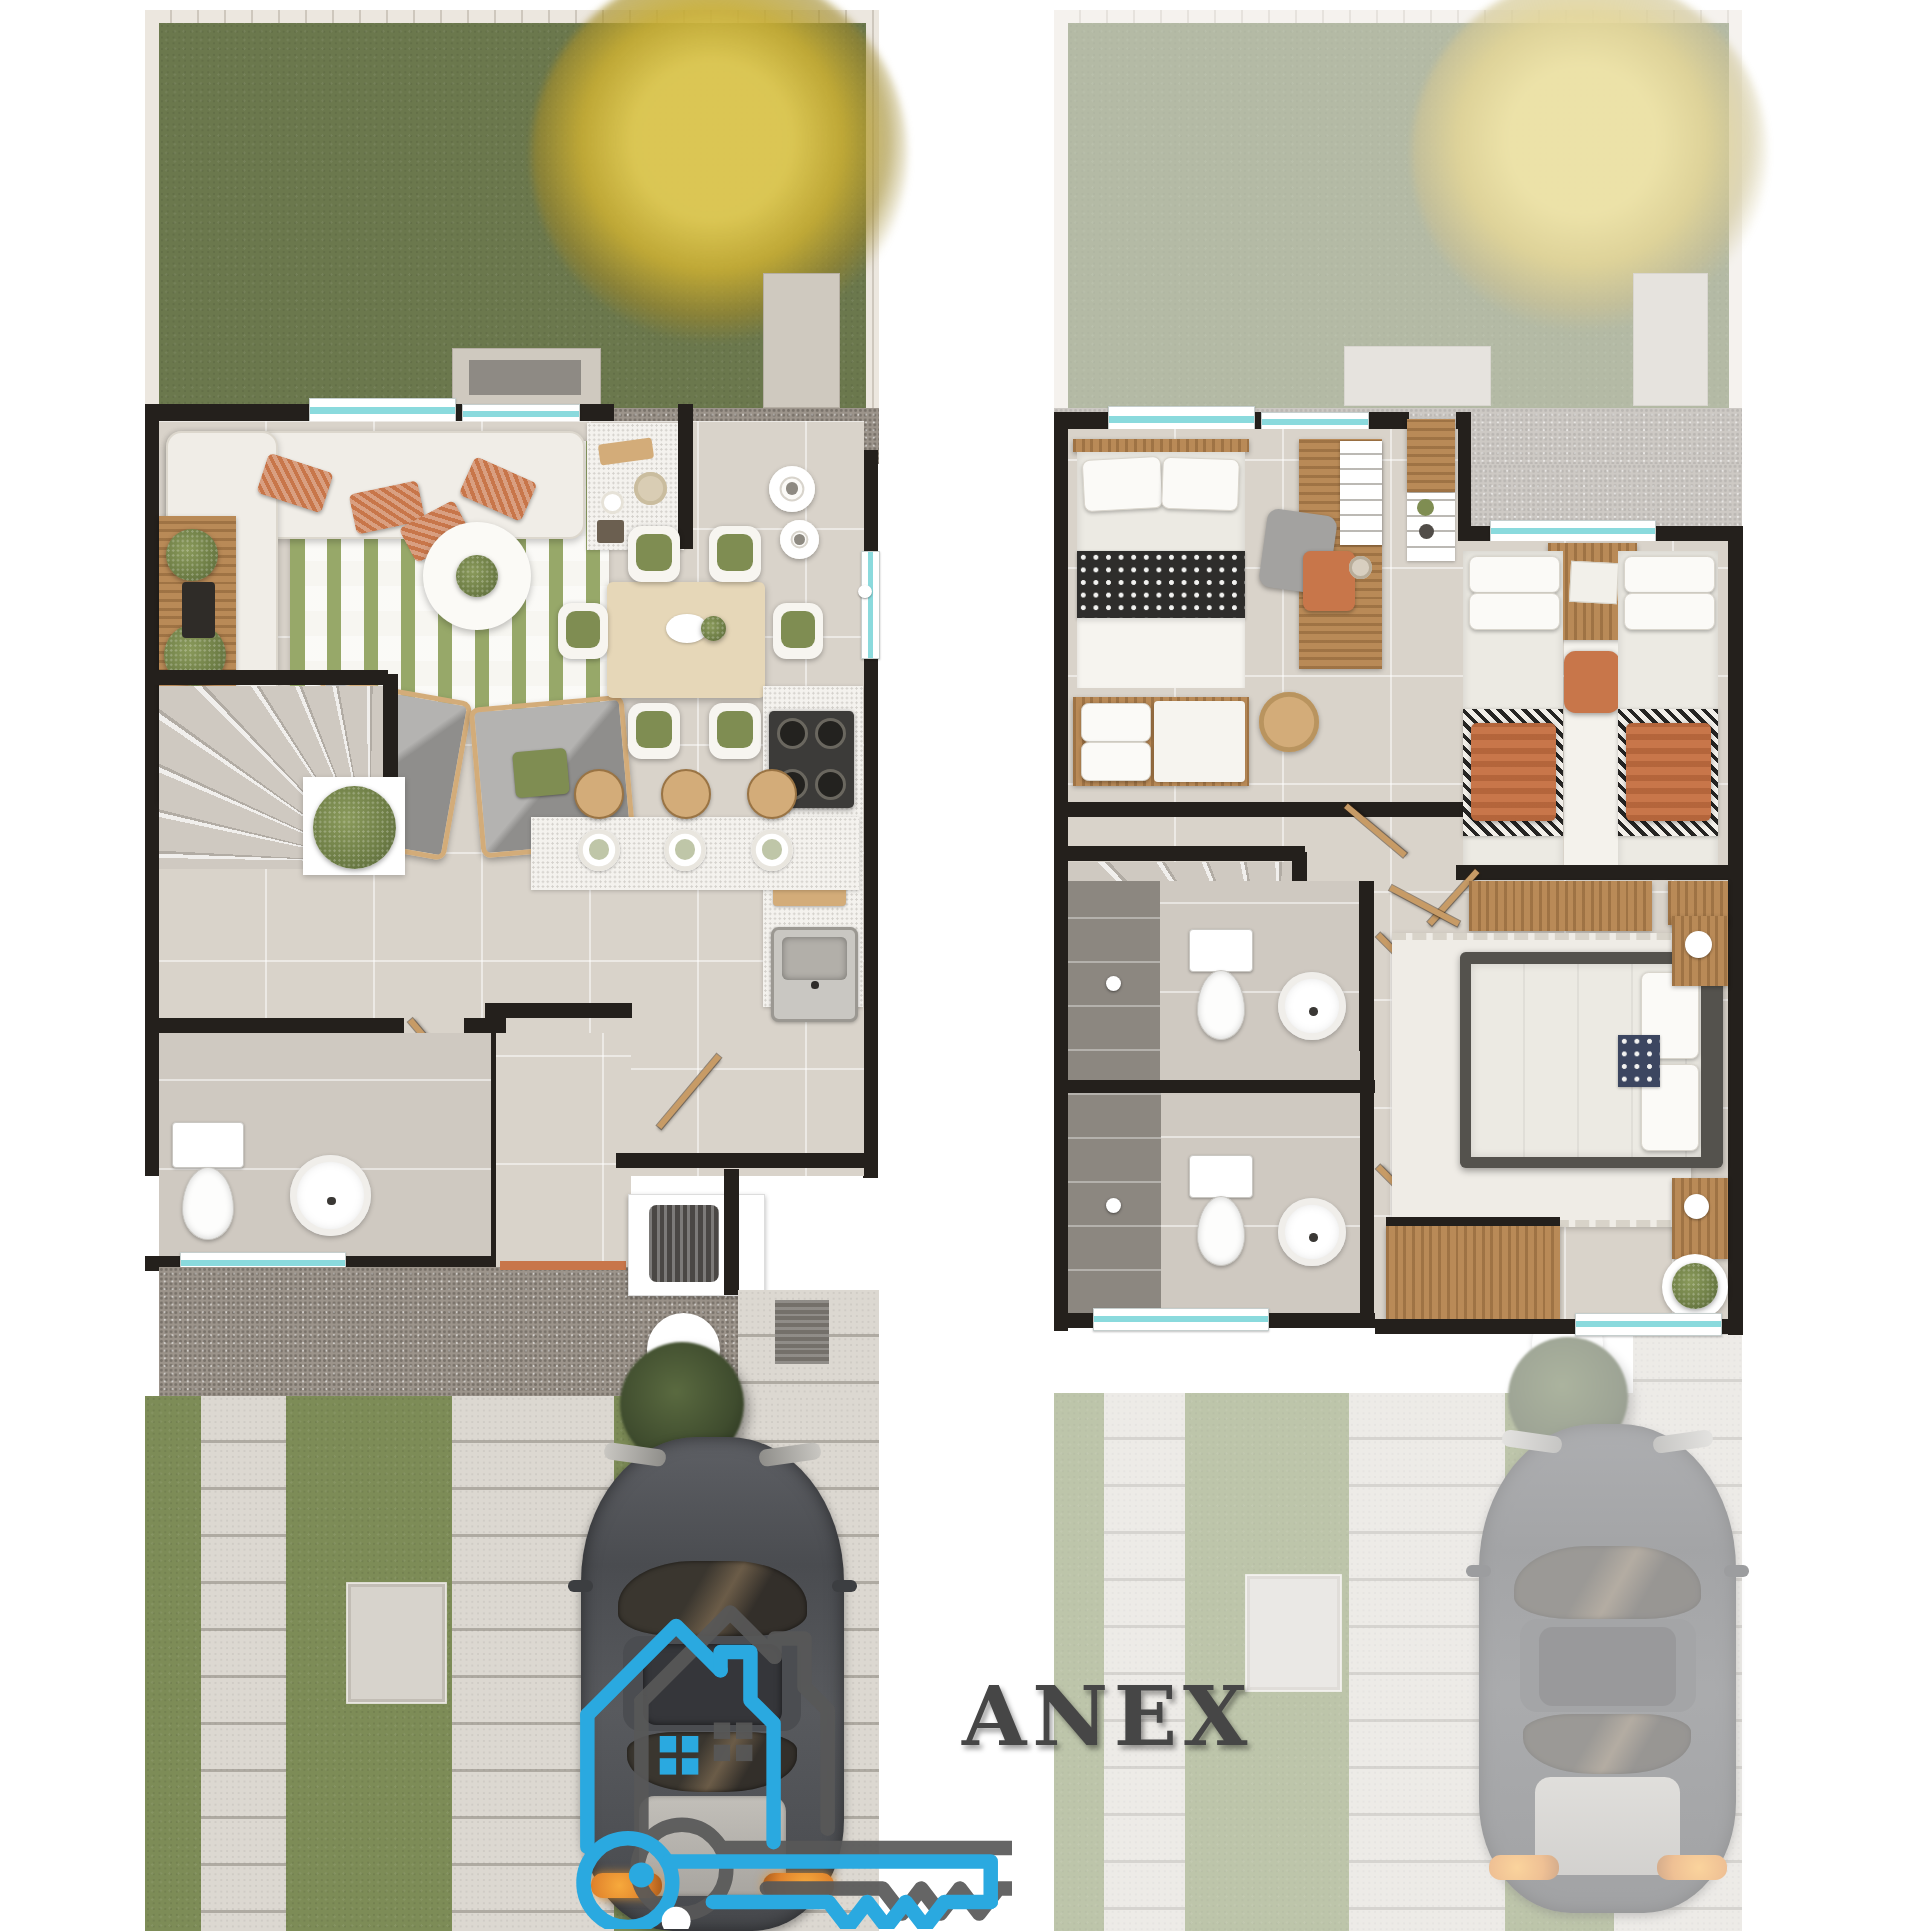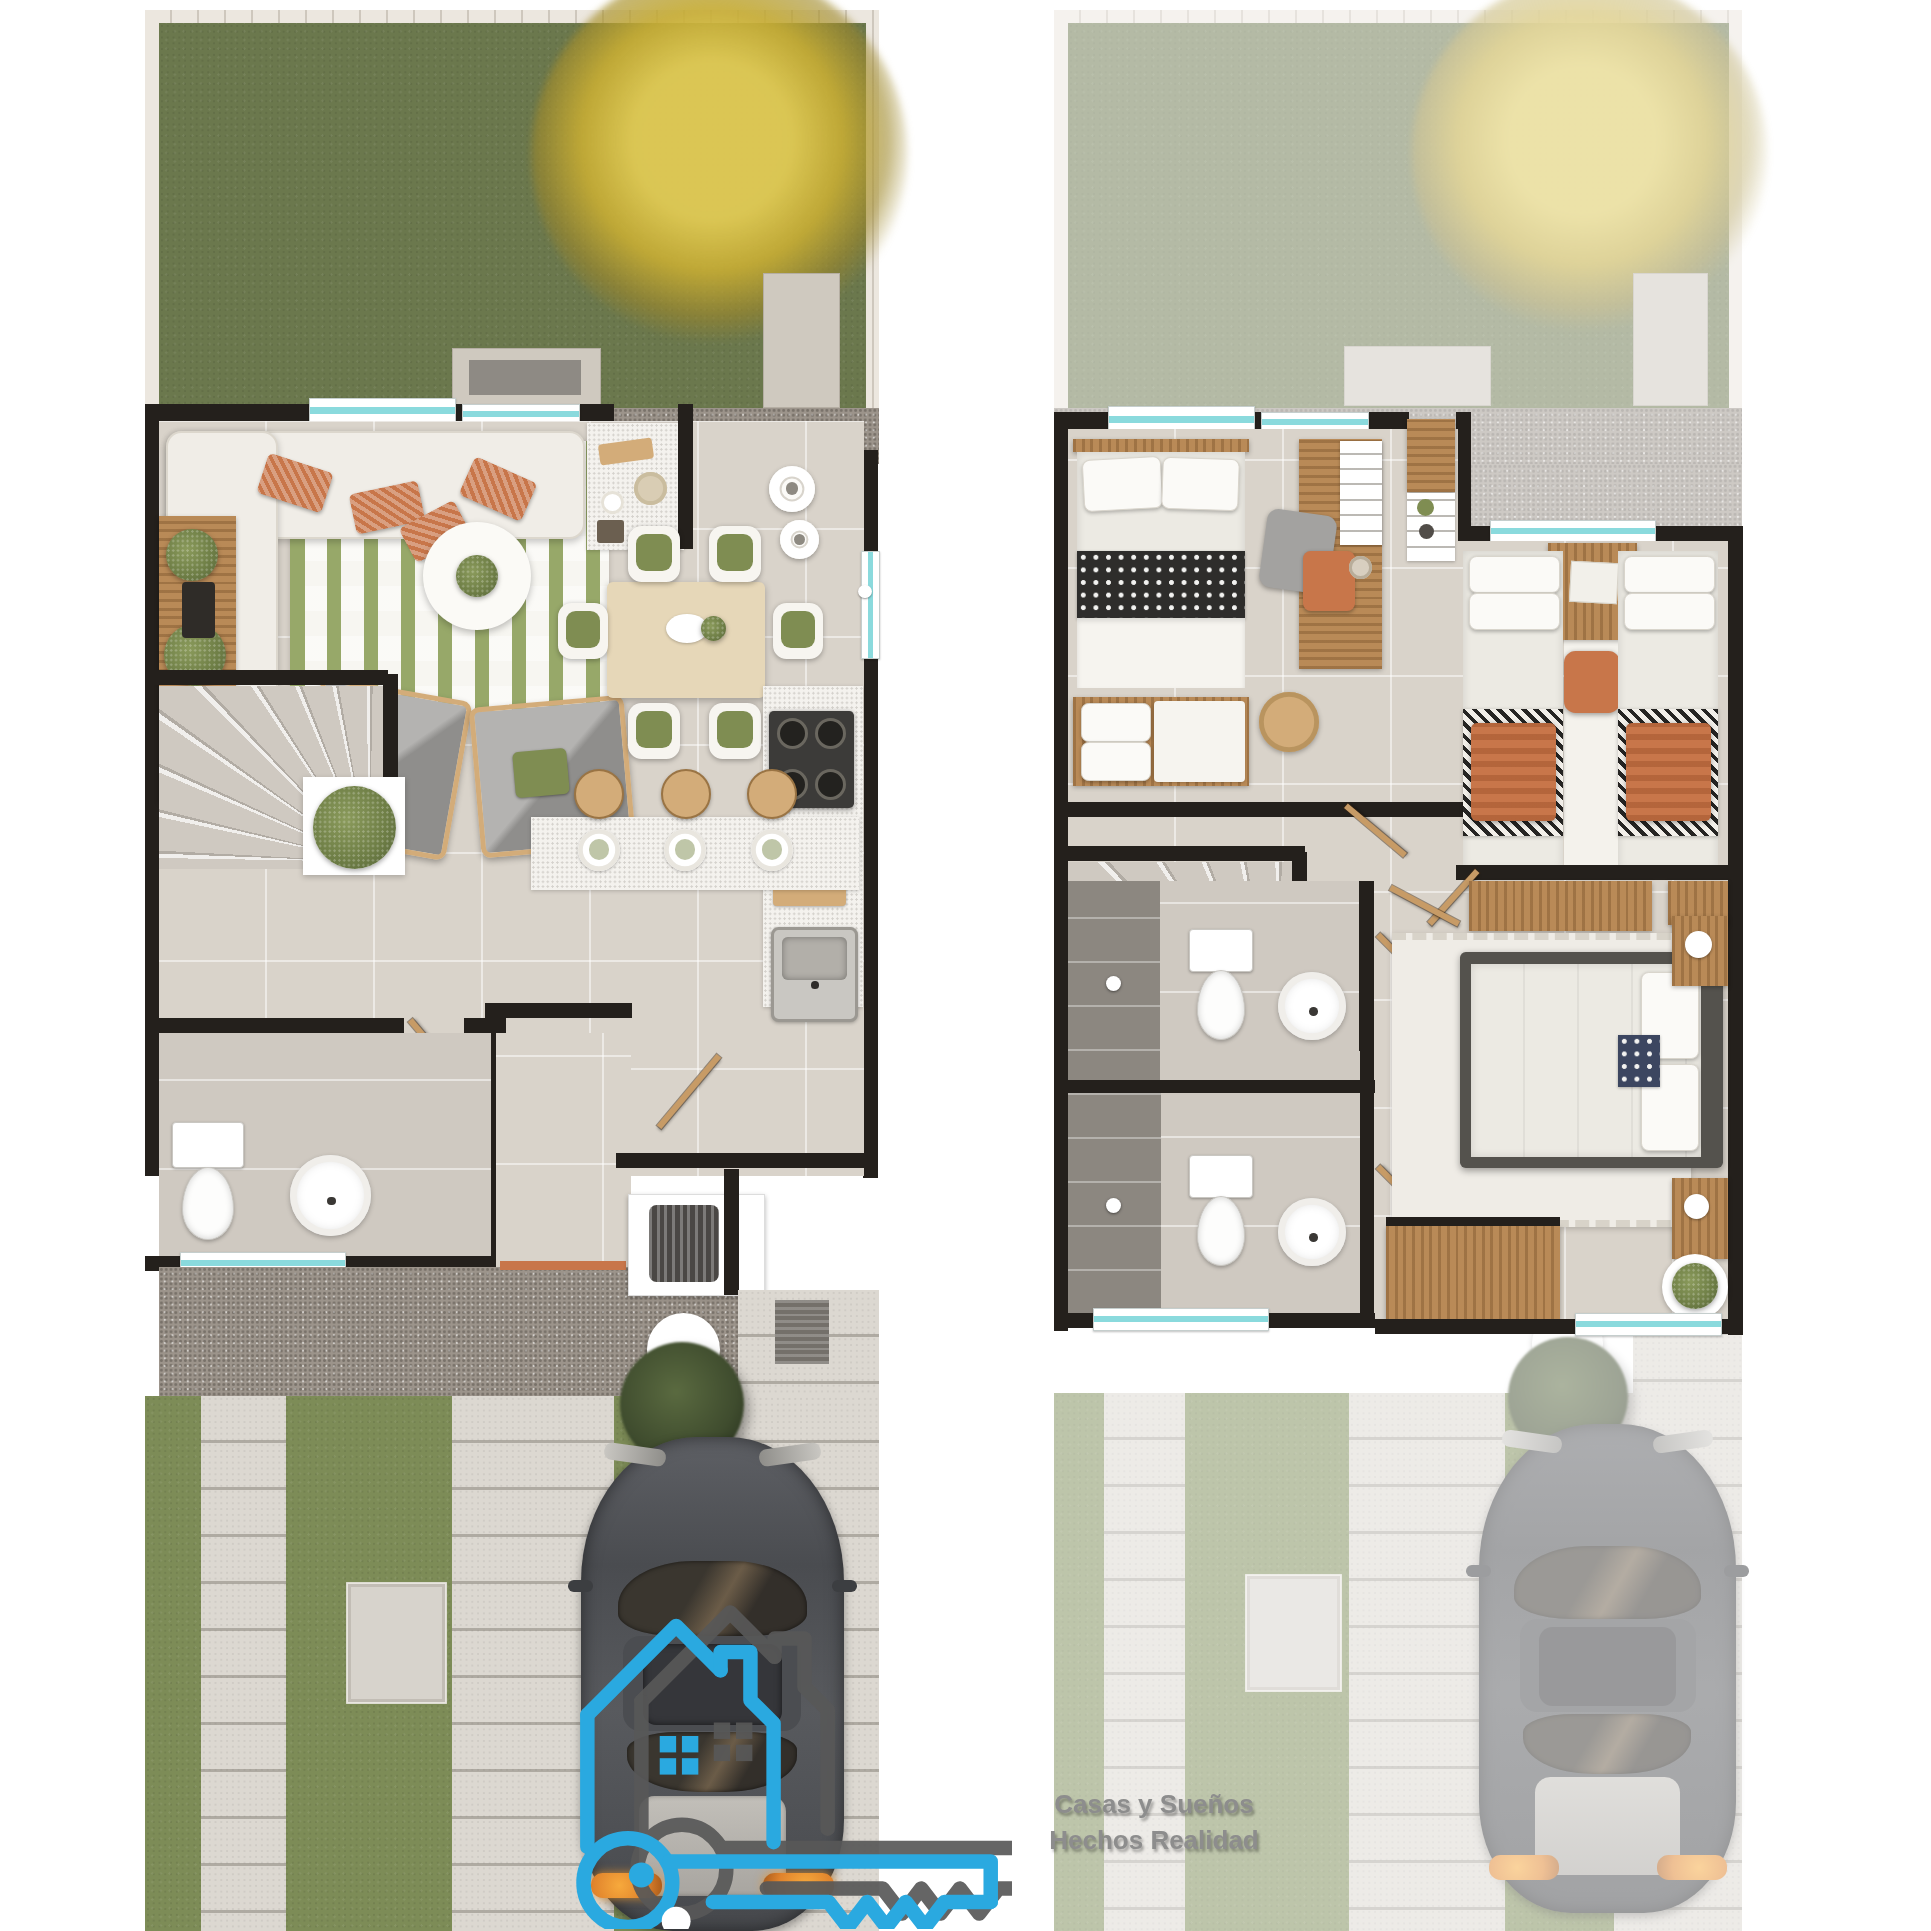--- a/index.html
+++ b/index.html
@@ -375,20 +375,17 @@
         <g fill="#2aa9e0" stroke="none">
           <rect x="95" y="200" width="17" height="17"></rect>
             <rect x="118" y="200" width="17" height="17"></rect>
           <rect x="95" y="223" width="17" height="17"></rect>
             <rect x="118" y="223" width="17" height="17"></rect>
         </g>
         <circle cx="76" cy="344" r="13" fill="#2aa9e0" stroke="none"></circle>
       </g>
       <circle cx="112" cy="392" r="15" fill="#ffffff" stroke="none"></circle>
     </svg>
-    <div class="a tagline" style="left:446px;top:243px;width:280px;">
-      <div>Casas y Sueños</div>
-      <div>Hechos Realidad</div>
-    </div>
+    <div class="a brand" style="left:394px;top:124px;">ANEX</div>
   </div>
 
 </div>
 
 
 </body></html>

